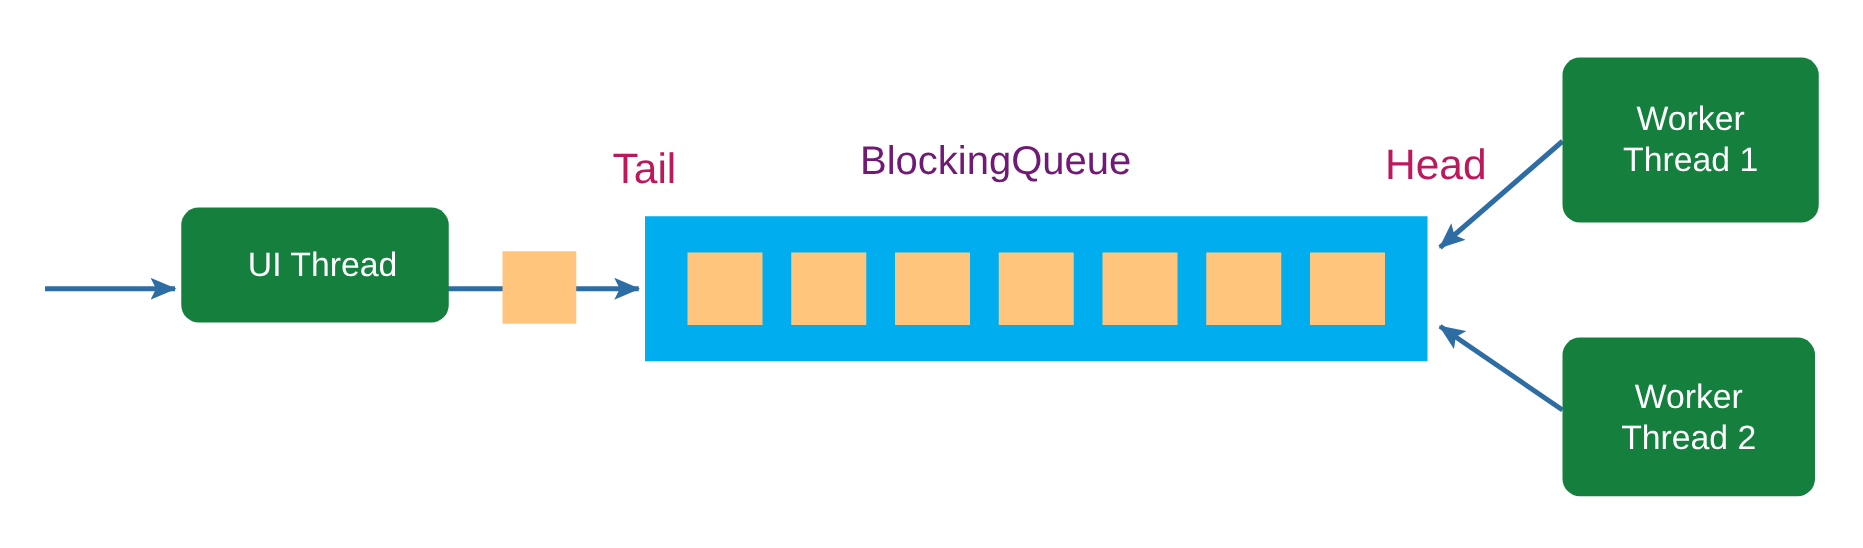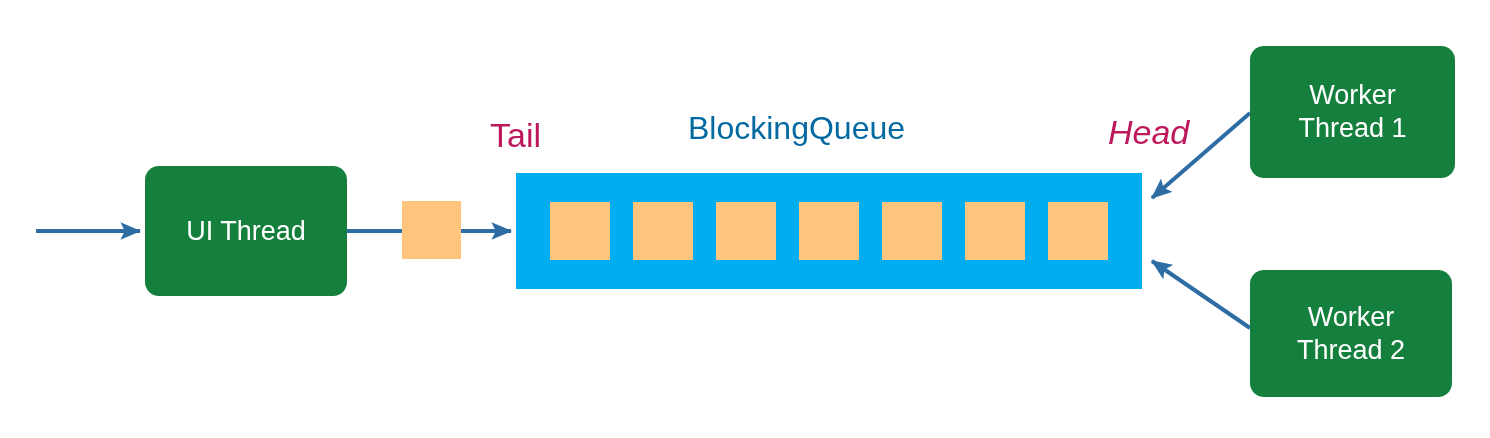--- a/index.html
+++ b/index.html
@@ -33,22 +33,23 @@
     color: #ffffff;
     background: #15803d;
     border-radius: 14px;
     line-height: 1.22;
     white-space: pre-line;
   }
   #ui-thread-box {
     left: 145px;
     top: 166px;
     width: 202px;
-    height: 130px;
+    height: 92px;
     font-size: 27px;
+    padding-left: 12px;
   }
   #worker1-box {
     left: 1250px;
     top: 46px;
     width: 205px;
     height: 132px;
     font-size: 27px;
   }
   #worker2-box {
     left: 1250px;
@@ -72,26 +73,26 @@
     height: 58px;
     background: #FFC57D;
   }
   .caption {
     position: absolute;
     color: #be185d;
     font-size: 34px;
     white-space: nowrap;
   }
   #tail-label { left: 490px; top: 116px; }
-  #head-label { left: 1108px; top: 113px; font-style: italic; }
+  #head-label { left: 1108px; top: 113px; }
   #queue-title {
     position: absolute;
     left: 688px;
     top: 110px;
-    color: #0369a1;
+    color: #701a75;
     font-size: 32px;
     white-space: nowrap;
   }
   #transfer-item {
     position: absolute;
     left: 402px;
     top: 201px;
     width: 59px;
     height: 58px;
     background: #FFC57D;

